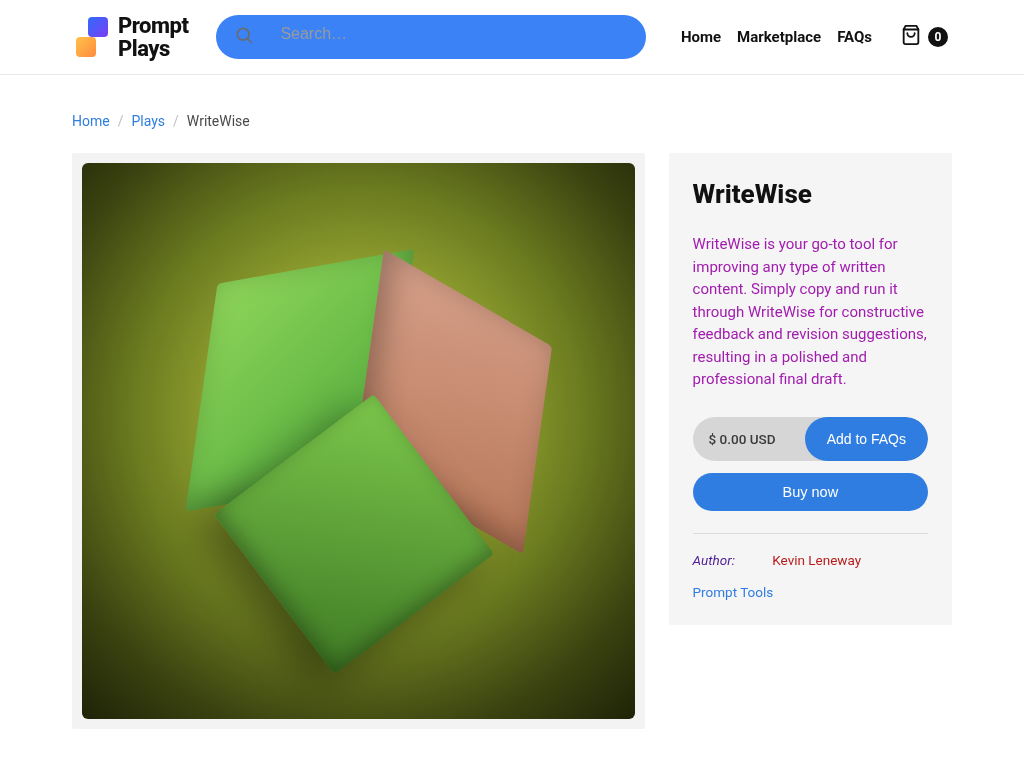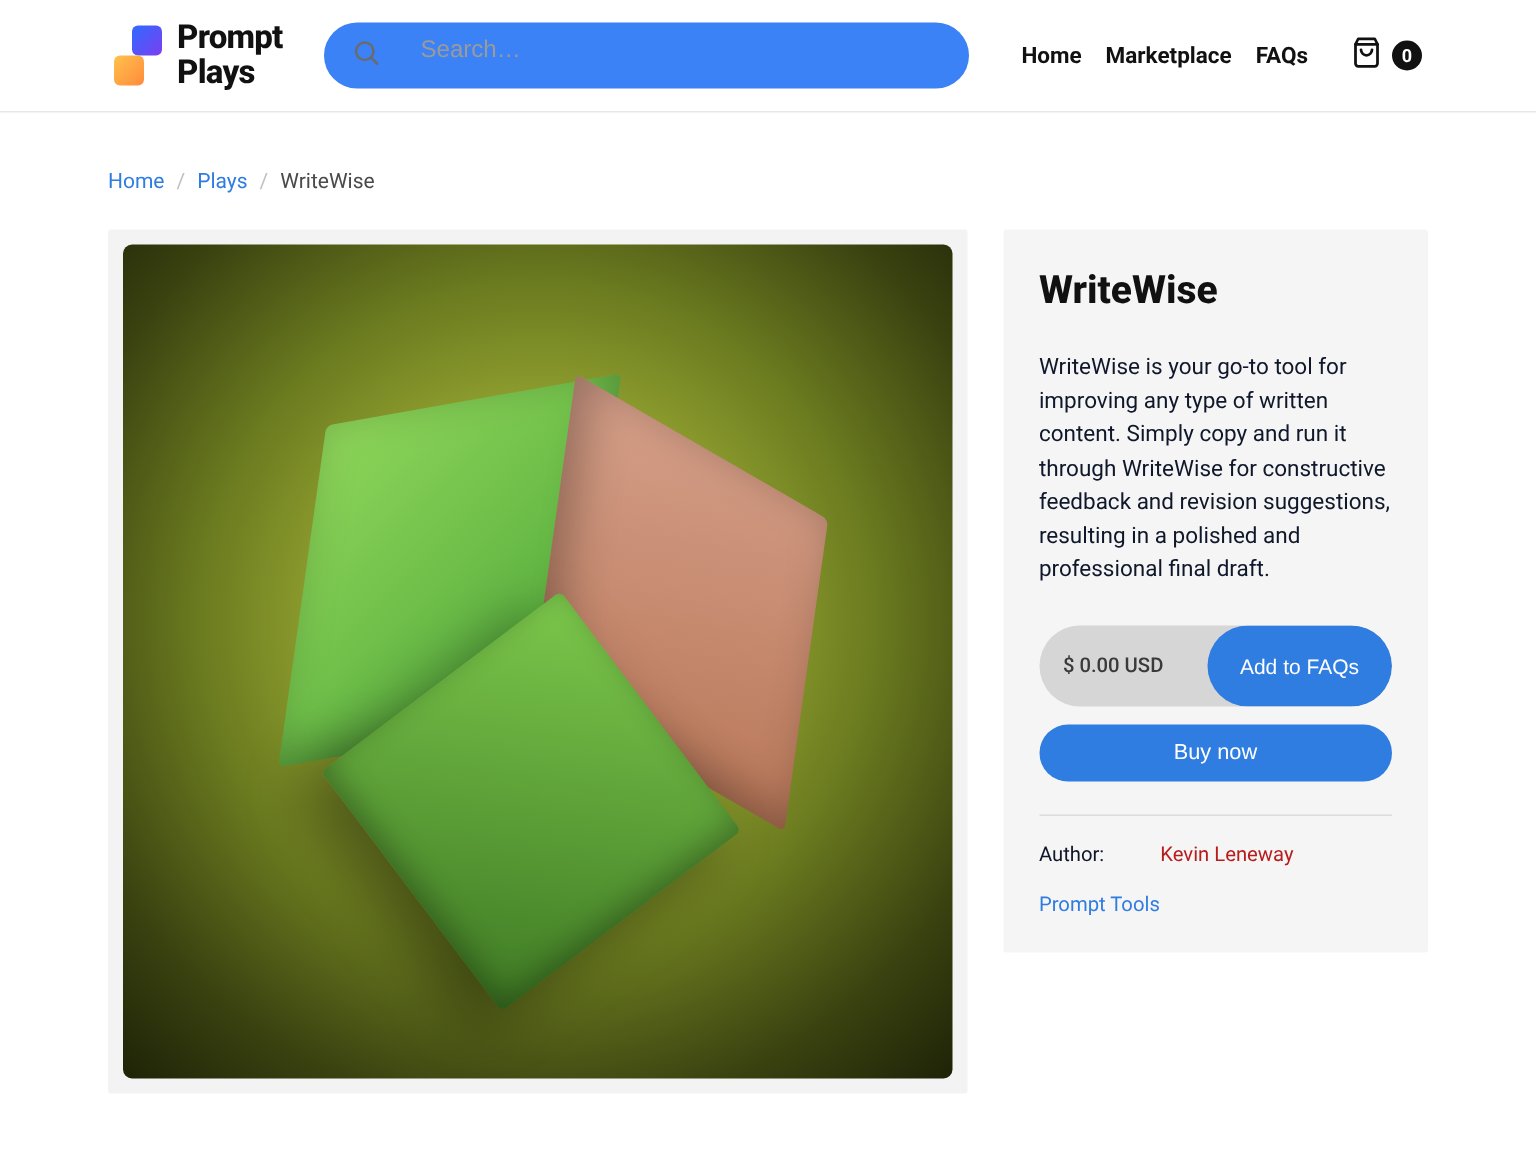--- a/index.html
+++ b/index.html
@@ -188,30 +188,30 @@
     padding: 26px 24px 24px 24px;
   }
   .details h1 {
     font-size: 26px;
     font-weight: 800;
     margin-bottom: 24px;
   }
   .details .desc {
     font-size: 15px;
     line-height: 1.5;
-    color: #0f172a;
+    color: #a21caf;
     margin-bottom: 26px;
   }
 
   .price-row {
     display: flex;
     align-items: stretch;
     background: #d6d6d6;
     border-radius: 999px;
-    height: 54px;
+    height: 44px;
     overflow: hidden;
     margin-bottom: 12px;
   }
   .price {
     flex: 1;
     display: flex;
     align-items: center;
     padding-left: 16px;
     font-size: 13.5px;
     color: #3a3a3a;
@@ -241,21 +241,21 @@
   }
   .divider {
     height: 1px;
     background: #dcdcdc;
     margin-bottom: 18px;
   }
   .author-row {
     font-size: 13.5px;
     margin-bottom: 14px;
   }
-  .author-row .label { color: #0f172a; }
+  .author-row .label { color: #4c1d95; font-style: italic; }
   .author-row a { color: #b91c1c; margin-left: 34px; }
   .category-link {
     font-size: 13.5px;
     color: #2f7de1;
   }
 </style>
 </head>
 <body>
 
 <div class="header">

